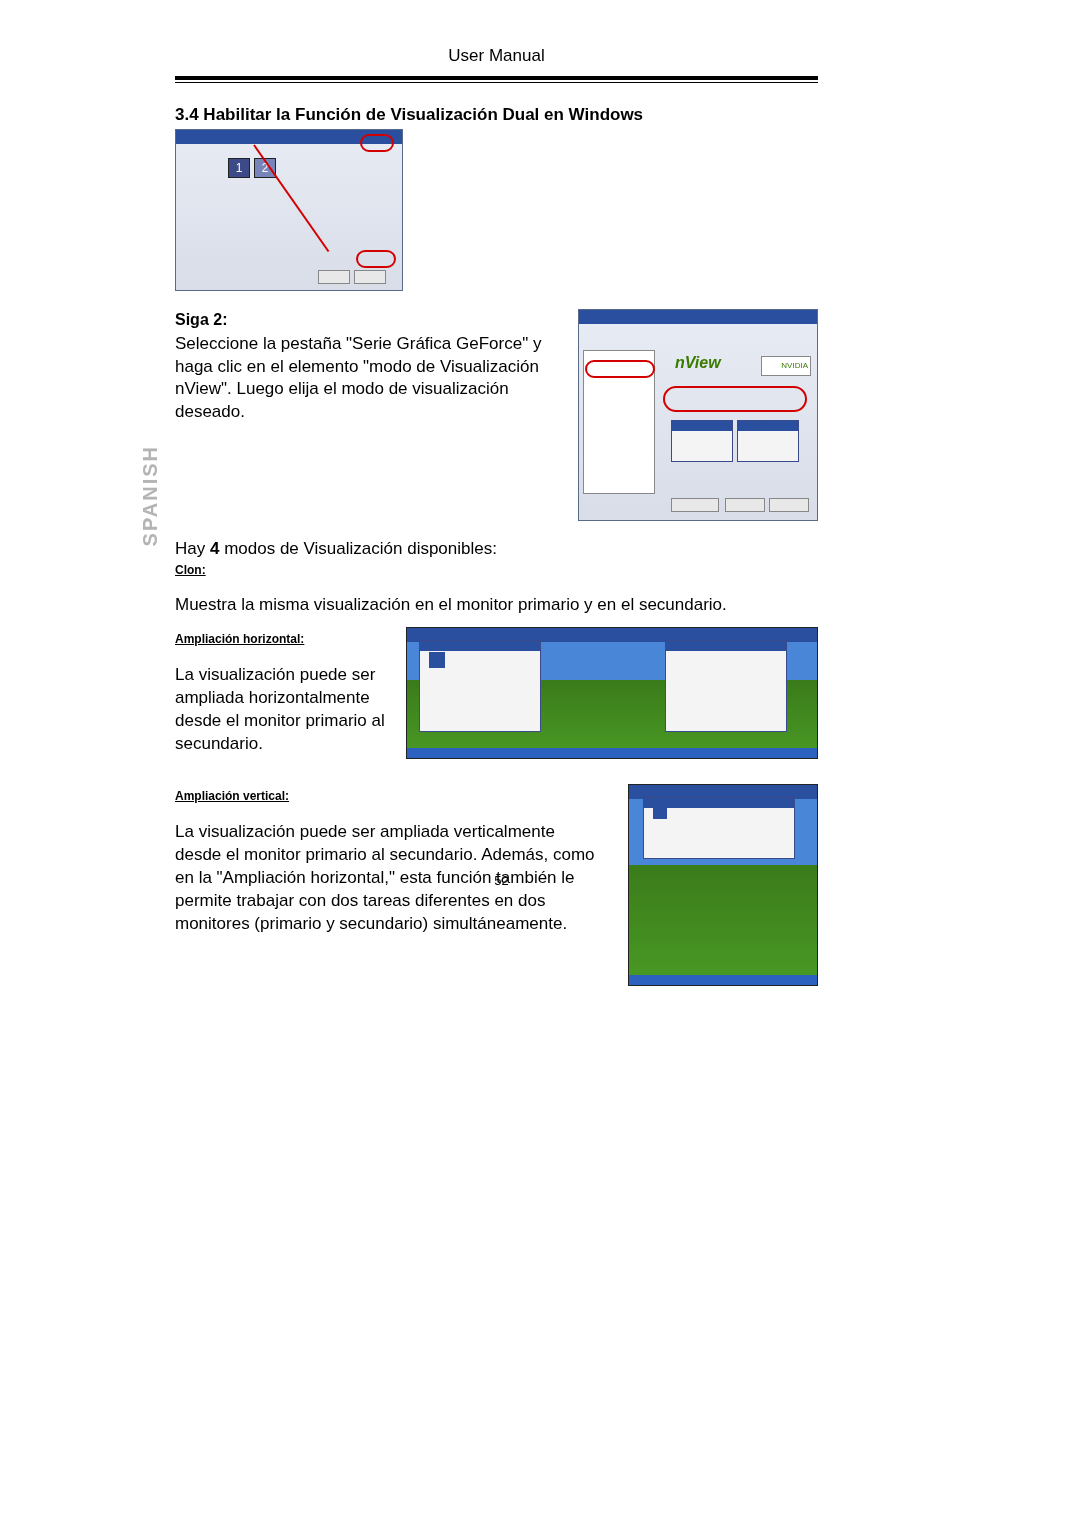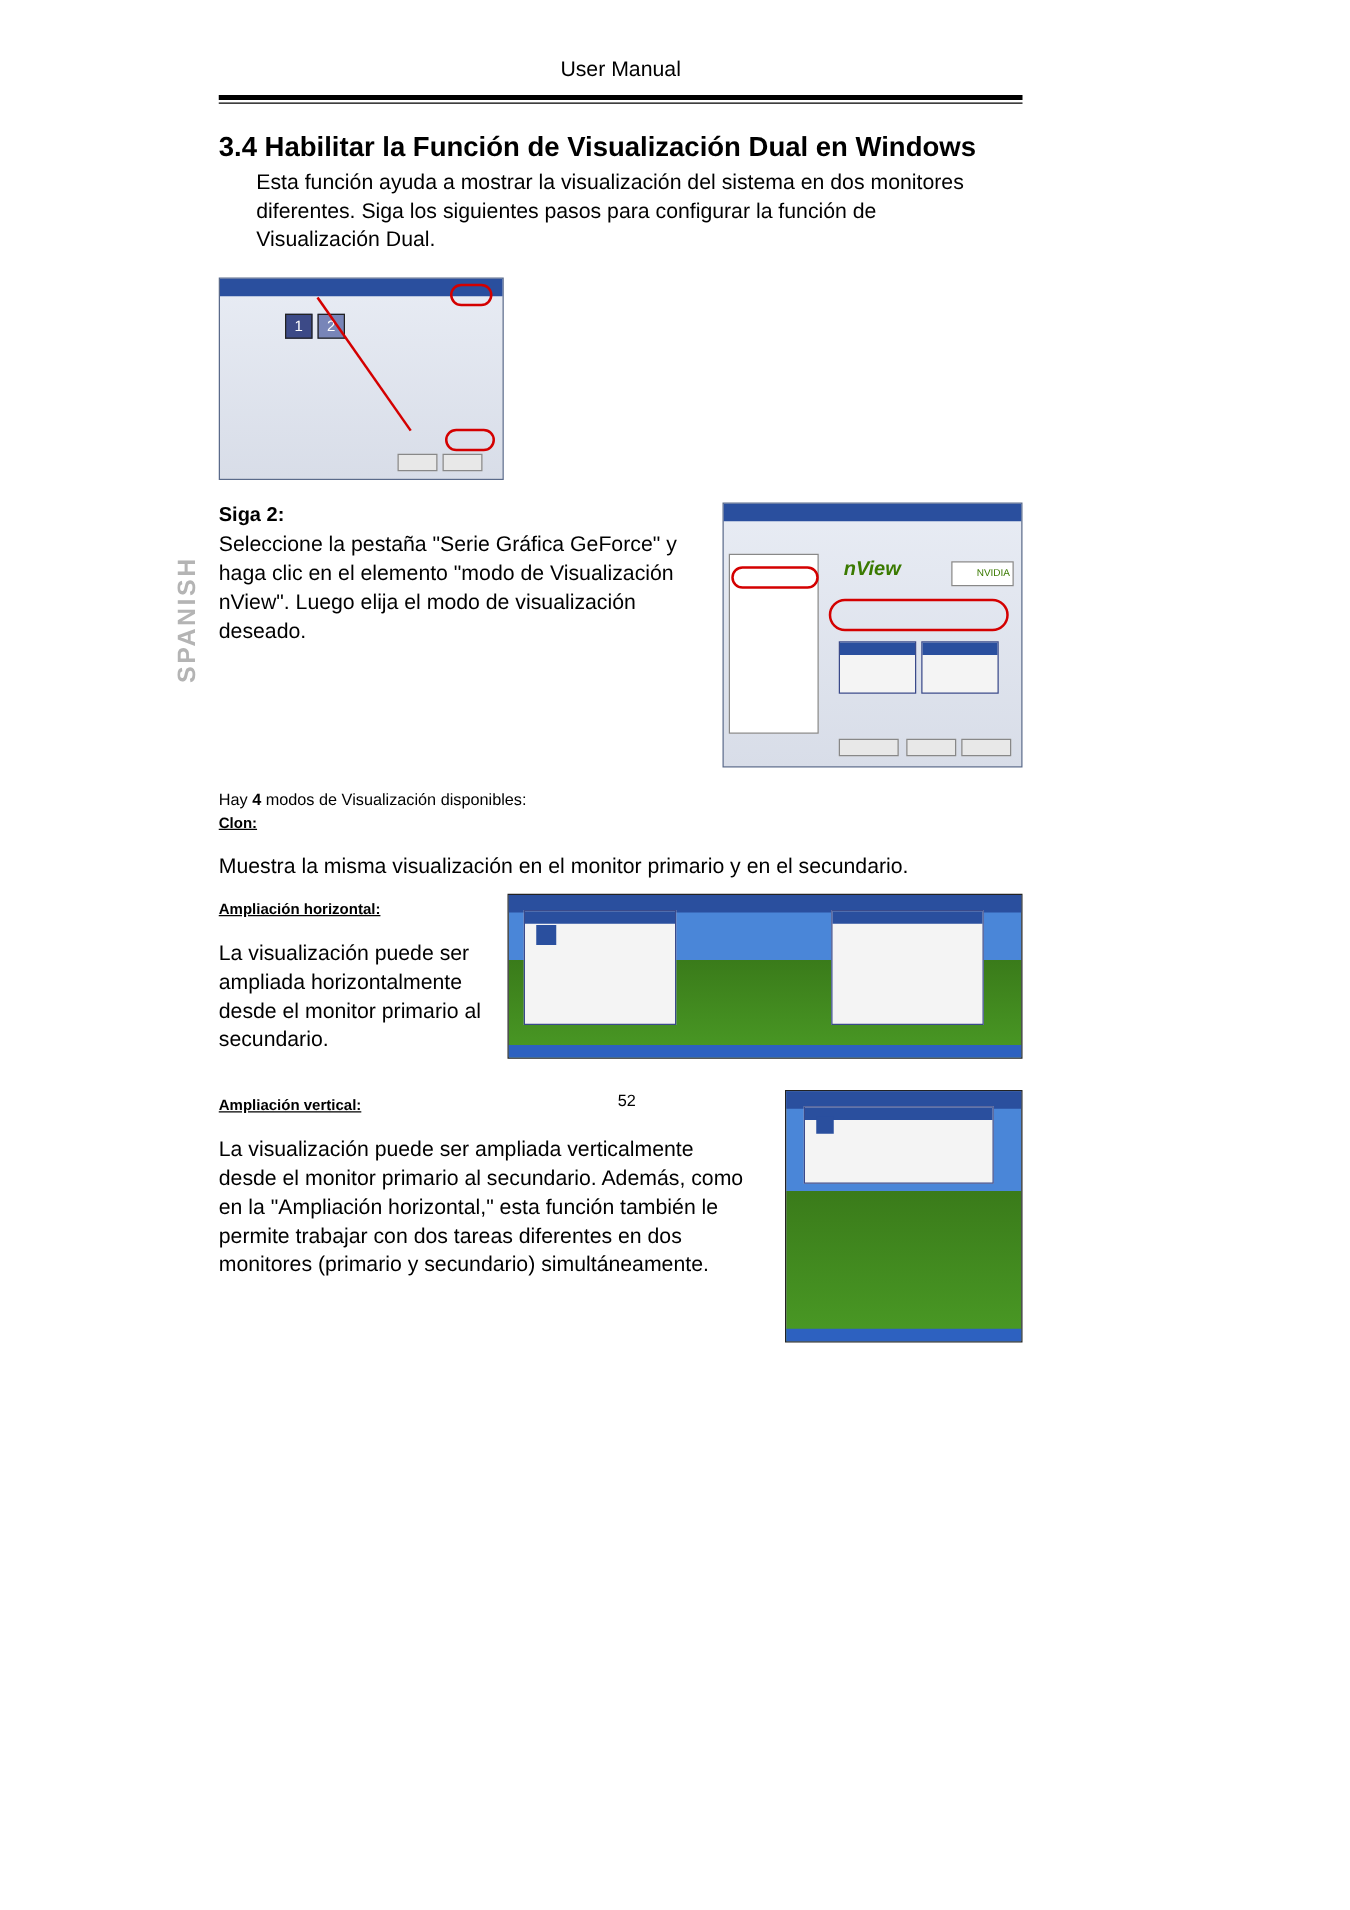--- a/index.html
+++ b/index.html
@@ -27,21 +27,21 @@
     margin: 0 175px 0 175px;
     border-top: 4px solid #000;
     border-bottom: 1px solid #000;
     height: 2px;          
   }
   .content {
     margin: 22px 175px 0 175px;
     position: relative;
   }
   .section-heading {
-    font-size: 22px;
+    font-size: 17px;
     font-weight: bold;
     margin: 0 0 4px 0;
   }
   .intro {
     font-size: 17px;
     line-height: 1.35;
     margin: 0 15px 18px 30px;
   }
   .row {
     display: flex;
@@ -134,21 +134,21 @@
     border: 1px solid #3a4a8a;
   }
   .win::before {
     content: "";
     position: absolute;
     top: 0; left: 0; right: 0; height: 10px;
     background: #2a4f9e;
   }
 
   .modes-intro {
-    font-size: 13px;
+    font-size: 17px;
     margin: 2px 0 2px 0;
   }
   .mode-head {
     font-weight: bold;
     font-size: 12px;
     text-decoration: underline;
     margin: 4px 0 2px 0;
   }
   .mode-body {
     font-size: 17px;
@@ -191,21 +191,20 @@
   <div class="header-title">User Manual</div>
 
   <div class="thick-rule"></div>
 
   <div class="content">
 
     <div class="side-tab">SPANISH</div>
 
     <h2 class="section-heading">3.4 Habilitar la Función de Visualización Dual en Windows</h2>
 
-    <p class="intro">Esta función ayuda a mostrar la visualización del sistema en dos monitores diferentes. Siga los siguientes pasos para configurar la función de Visualización Dual.</p>
 
     <div class="row">
       <div class="fig fig1">
         <div class="monitor" style="left:52px; top:28px; width:20px; height:18px; line-height:18px;">1</div>
         <div class="monitor" style="left:78px; top:28px; width:20px; height:18px; line-height:18px; background:#7885b8;">2</div>
         <div class="circle-red" style="right:8px; top:4px; width:30px; height:14px;"></div>
         <div class="circle-red" style="right:6px; bottom:22px; width:36px; height:14px;"></div>
         <div class="line-red" style="left:78px; top:14px; width:130px; transform:rotate(55deg);"></div>
         <div class="btn" style="right:52px; bottom:6px; width:30px;"></div>
         <div class="btn" style="right:16px; bottom:6px; width:30px;"></div>

